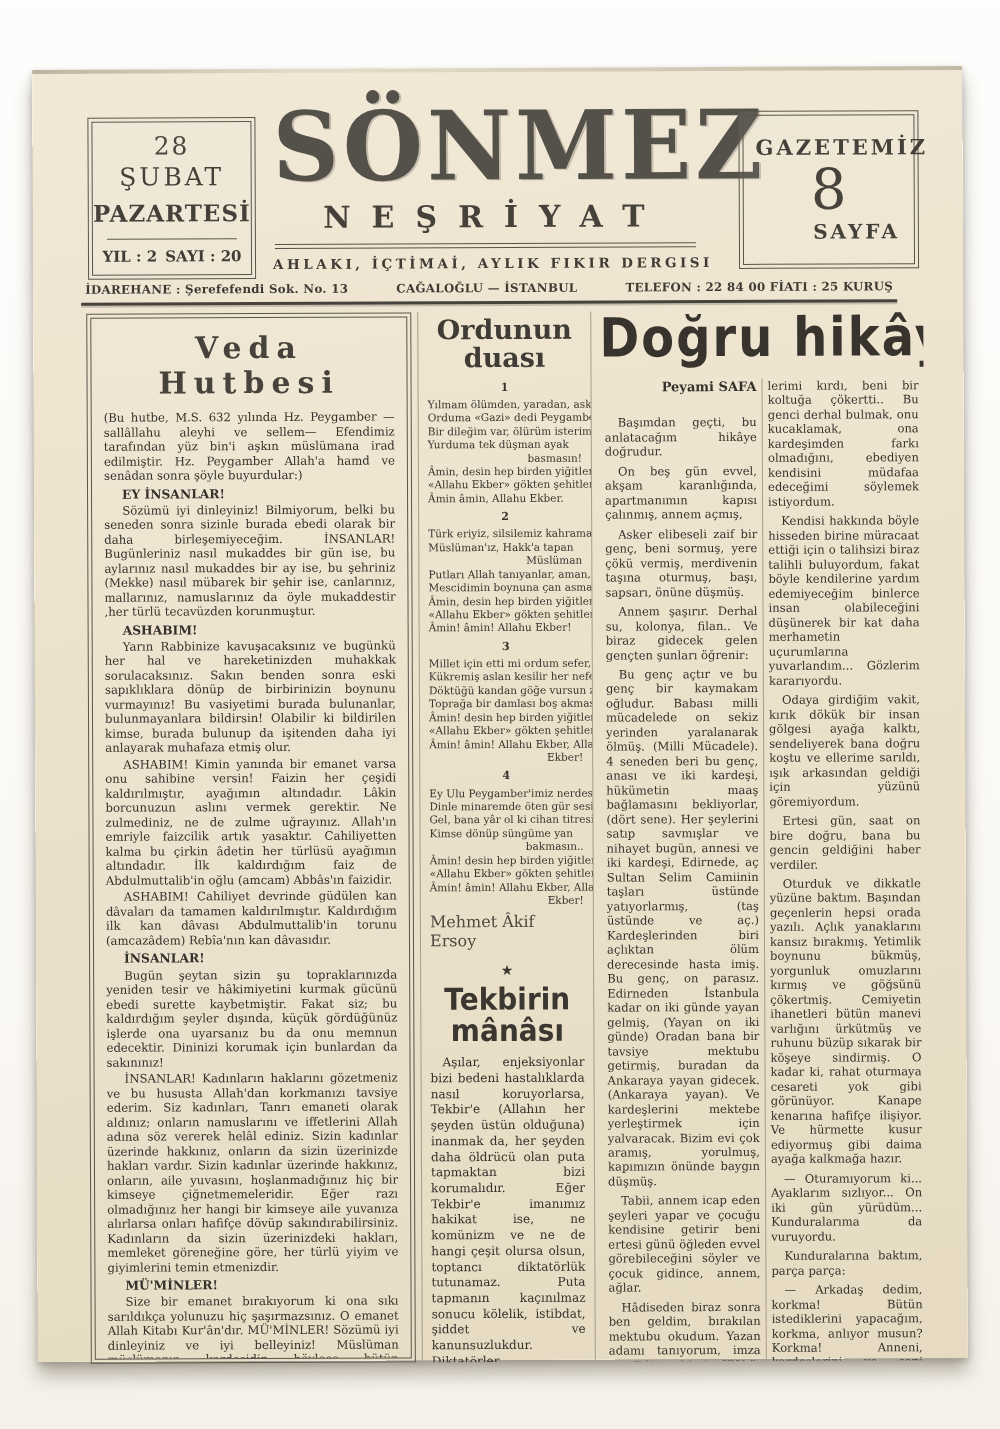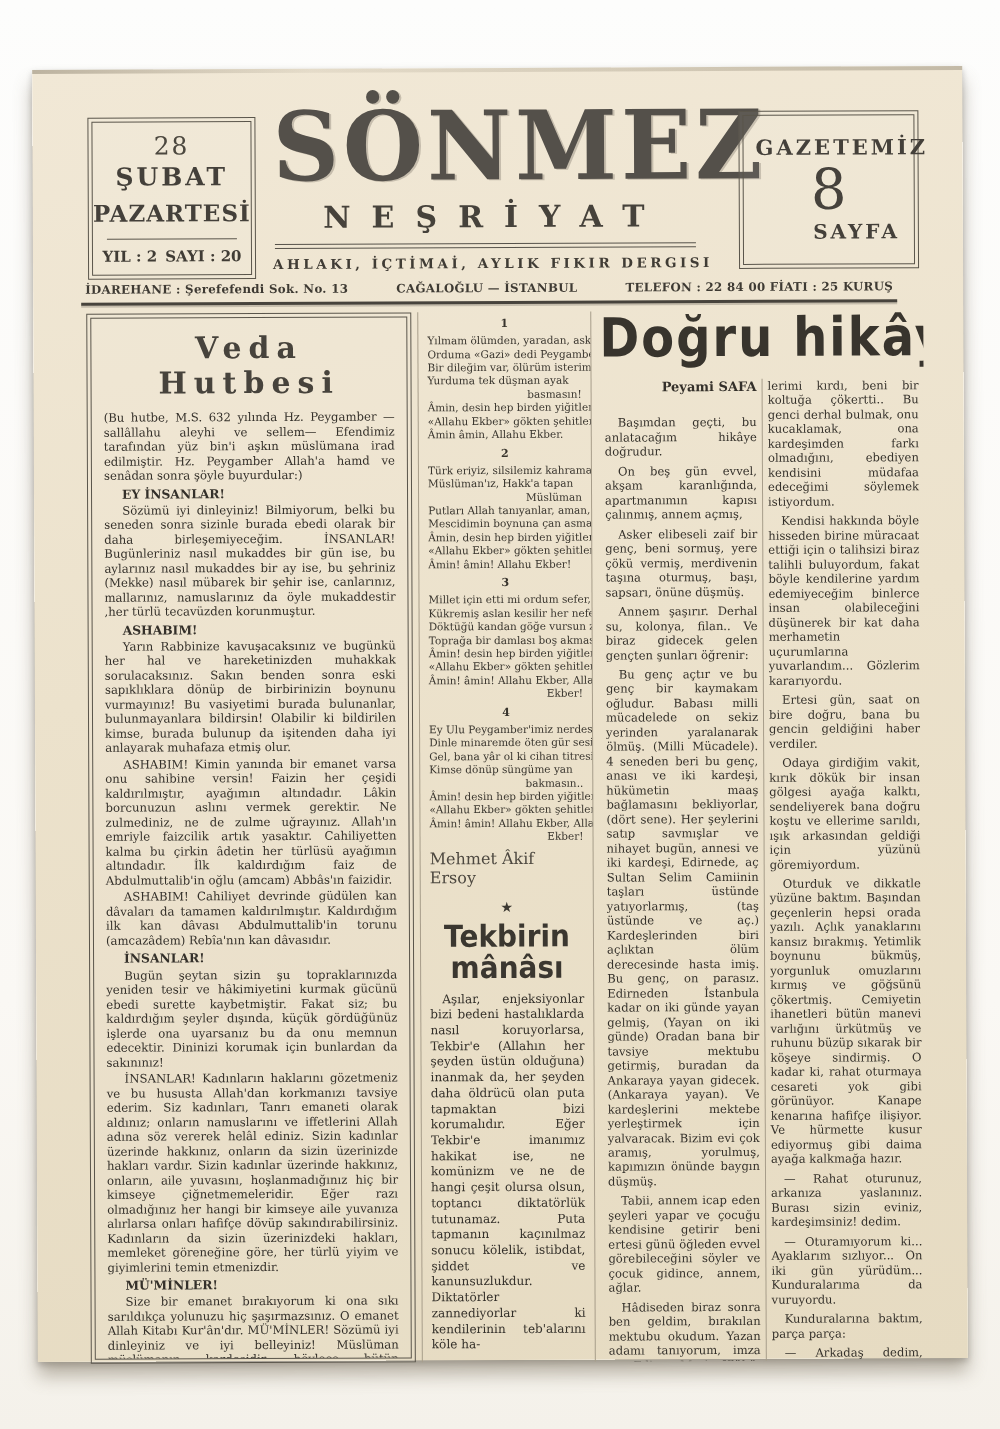--- a/index.html
+++ b/index.html
@@ -17,21 +17,21 @@
   }
   .paper::before{content:"";position:absolute;left:0;top:0;right:0;height:4px;
     background:linear-gradient(90deg,rgba(90,80,60,.35),rgba(90,80,60,.08) 30%,rgba(90,80,60,.3));}
 
   
   .box-outer{border:1px solid #5a554b;padding:3px;background:rgba(255,255,255,.06);}
   .box-inner{border:1px solid #5a554b;height:100%;box-sizing:border-box;
     display:flex;flex-direction:column;align-items:center;justify-content:center;}
   .datebox{position:absolute;left:55px;top:48px;width:168px;height:162px;box-sizing:border-box;}
   .date-day{font-size:25px;color:#4c483f;letter-spacing:2px;}
-  .date-month{font-size:25px;font-weight:bold;letter-spacing:3px;color:#44403a;margin-top:2px;}
+  .date-month{font-size:25px;font-weight:normal;letter-spacing:3px;color:#44403a;margin-top:2px;}
   .date-week{font-size:23px;font-weight:bold;letter-spacing:1px;color:#44403a;margin-top:8px;}
   .date-sep{width:82%;border-top:1px solid #5a554b;margin:12px 0 8px;}
   .date-meta{display:flex;justify-content:space-between;width:88%;font-size:15px;font-weight:bold;color:#403c35;}
 
   .mast-center{position:absolute;left:240px;top:36px;width:425px;text-align:center;}
   .mast-title{
     font-size:92px;line-height:.92;font-weight:bold;letter-spacing:4px;
     color:#54504a;text-shadow:2px 1px 0 rgba(120,112,100,.35);
     transform:scaleY(1.04);white-space:nowrap;
   }
@@ -137,20 +137,24 @@
           <p class="sub">İNSANLAR!</p>
           <p class="p">Bugün şeytan sizin şu topraklarınızda yeniden tesir ve hâkimiyetini kurmak gücünü ebedi surette kaybetmiştir. Fakat siz; bu kaldırdığım şeyler dışında, küçük gördüğünüz işlerde ona uyarsanız bu da onu memnun edecektir. Dininizi korumak için bunlardan da sakınınız!</p>
           <p class="p">İNSANLAR! Kadınların haklarını gözetmeniz ve bu hususta Allah'dan korkmanızı tavsiye ederim. Siz kadınları, Tanrı emaneti olarak aldınız; onların namuslarını ve iffetlerini Allah adına söz vererek helâl ediniz. Sizin kadınlar üzerinde hakkınız, onların da sizin üzerinizde hakları vardır. Sizin kadınlar üzerinde hakkınız, onların, aile yuvasını, hoşlanmadığınız hiç bir kimseye çiğnetmemeleridir. Eğer razı olmadığınız her hangi bir kimseye aile yuvanıza alırlarsa onları hafifçe dövüp sakındırabilirsiniz. Kadınların da sizin üzerinizdeki hakları, memleket göreneğine göre, her türlü yiyim ve giyimlerini temin etmenizdir.</p>
           <p class="sub">MÜ'MİNLER!</p>
           <p class="p">Size bir emanet bırakıyorum ki ona sıkı sarıldıkça yolunuzu hiç şaşırmazsınız. O emanet Allah Kitabı Kur'ân'dır. MÜ'MİNLER! Sözümü iyi dinleyiniz ve iyi belleyiniz! Müslüman müslümanın kardeşidir, böylece bütün müslümanlar kardeştir. Din kardeşinize ait olan her hangi bir hakka tecavüz başkasına helâl değildir. Meğer ki gönül hoşluğu ile kendisi vermiş olsun...</p>
         </div>
     </div>
   </div>
 
   <div class="midcol">
+    <div class="ord-title">
+      <span>Ordunun</span><br>
+      <span>duası</span>
+    </div>
     <div class="poem">
         <p class="num">1</p>
         <p class="pl">Yılmam ölümden, yaradan, askerim;</p>
         <p class="pl">Orduma «Gazi» dedi Peygamber'im</p>
         <p class="pl">Bir dileğim var, ölürüm isterim:</p>
         <p class="pl">Yurduma tek düşman ayak</p>
         <p class="pr">basmasın!</p>
         <p class="pl">Âmin, desin hep birden yiğitler,</p>
         <p class="pl">«Allahu Ekber» gökten şehitler.</p>
         <p class="pl">Âmin âmin, Allahu Ekber.</p>
@@ -204,24 +208,23 @@
           <p class="p">On beş gün evvel, akşam karanlığında, apartmanımın kapısı çalınmış, annem açmış,</p>
           <p class="p">Asker elibeseli zaif bir genç, beni sormuş, yere çökü vermiş, merdivenin taşına oturmuş, başı, sapsarı, önüne düşmüş.</p>
           <p class="p">Annem şaşırır. Derhal su, kolonya, filan.. Ve biraz gidecek gelen gençten şunları öğrenir:</p>
           <p class="p">Bu genç açtır ve bu genç bir kaymakam oğludur. Babası milli mücadelede on sekiz yerinden yaralanarak ölmüş. (Milli Mücadele). 4 seneden beri bu genç, anası ve iki kardeşi, hükümetin maaş bağlamasını bekliyorlar, (dört sene). Her şeylerini satıp savmışlar ve nihayet bugün, annesi ve iki kardeşi, Edirnede, aç Sultan Selim Camiinin taşları üstünde yatıyorlarmış, (taş üstünde ve aç.) Kardeşlerinden biri açlıktan ölüm derecesinde hasta imiş. Bu genç, on parasız. Edirneden İstanbula kadar on iki günde yayan gelmiş, (Yayan on iki günde) Oradan bana bir tavsiye mektubu getirmiş, buradan da Ankaraya yayan gidecek. (Ankaraya yayan). Ve kardeşlerini mektebe yerleştirmek için yalvaracak. Bizim evi çok aramış, yorulmuş, kapımızın önünde baygın düşmüş.</p>
           <p class="p">Tabii, annem icap eden şeyleri yapar ve çocuğu kendisine getirir beni ertesi günü öğleden evvel görebileceğini söyler ve çocuk gidince, annem, ağlar.</p>
           <p class="p">Hâdiseden biraz sonra ben geldim, bırakılan mektubu okudum. Yazan adamı tanıyorum, imza şu. Edirne Meriç Klübü: Ahmet Hamdi... Çocuğun anlattıkları mektupta aynen yazılı ve benden yardım isteniyor. Bittim.</p>
         </div>
       <div class="dcol dcol2">
           <p class="noind">lerimi kırdı, beni bir koltuğa çökertti.. Bu genci derhal bulmak, onu kucaklamak, ona kardeşimden farkı olmadığını, ebediyen kendisini müdafaa edeceğimi söylemek istiyordum.</p>
           <p class="p">Kendisi hakkında böyle hisseden birine müracaat ettiği için o talihsizi biraz talihli buluyordum, fakat böyle kendilerine yardım edemiyeceğim binlerce insan olabileceğini düşünerek bir kat daha merhametin uçurumlarına yuvarlandım... Gözlerim kararıyordu.</p>
+          <p class="p">Odaya girdiğim vakit, kırık dökük bir insan gölgesi ayağa kalktı, sendeliyerek bana doğru koştu ve ellerime sarıldı, ışık arkasından geldiği için yüzünü göremiyordum.</p>
           <p class="p">Ertesi gün, saat on bire doğru, bana bu gencin geldiğini haber verdiler.</p>
-          <p class="p">Odaya girdiğim vakit, kırık dökük bir insan gölgesi ayağa kalktı, sendeliyerek bana doğru koştu ve ellerime sarıldı, ışık arkasından geldiği için yüzünü göremiyordum.</p>
           <p class="p">Oturduk ve dikkatle yüzüne baktım. Başından geçenlerin hepsi orada yazılı. Açlık yanaklarını kansız bırakmış. Yetimlik boynunu bükmüş, yorgunluk omuzlarını kırmış ve göğsünü çökertmiş. Cemiyetin ihanetleri bütün manevi varlığını ürkütmüş ve ruhunu büzüp sıkarak bir köşeye sindirmiş. O kadar ki, rahat oturmaya cesareti yok gibi görünüyor. Kanape kenarına hafifçe ilişiyor. Ve hürmette kusur ediyormuş gibi daima ayağa kalkmağa hazır.</p>
-          <p class="p">— Rahat oturunuz, arkanıza yaslanınız. Burası sizin eviniz, kardeşimsiniz! dedim.</p>
           <p class="p">— Oturamıyorum ki... Ayaklarım sızlıyor... On iki gün yürüdüm... Kunduralarıma da vuruyordu.</p>
           <p class="p">Kunduralarına baktım, parça parça:</p>
           <p class="p">— Arkadaş dedim, korkma! Bütün istediklerini yapacağım, korkma, anlıyor musun? Korkma! Anneni, kardeşlerini ve seni kurtara</p>
         </div>
     </div>
   </div>
 
 </div>
 
 </body></html>

